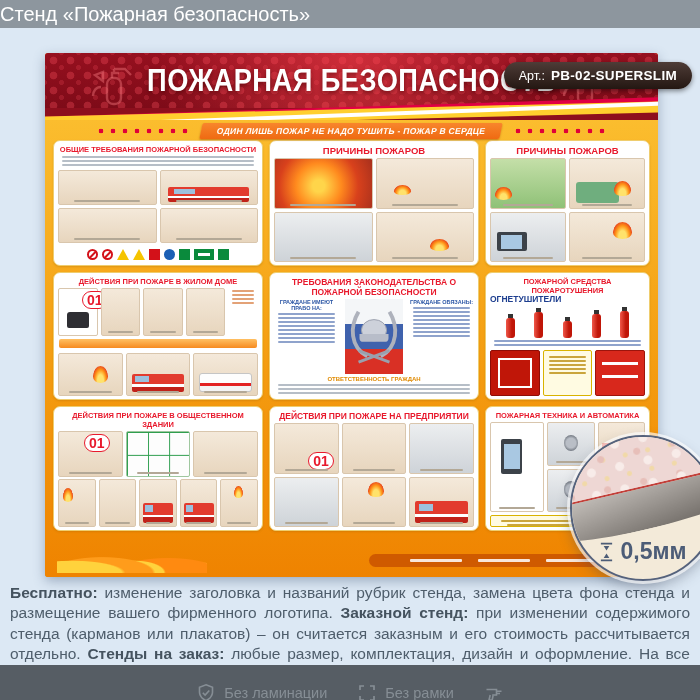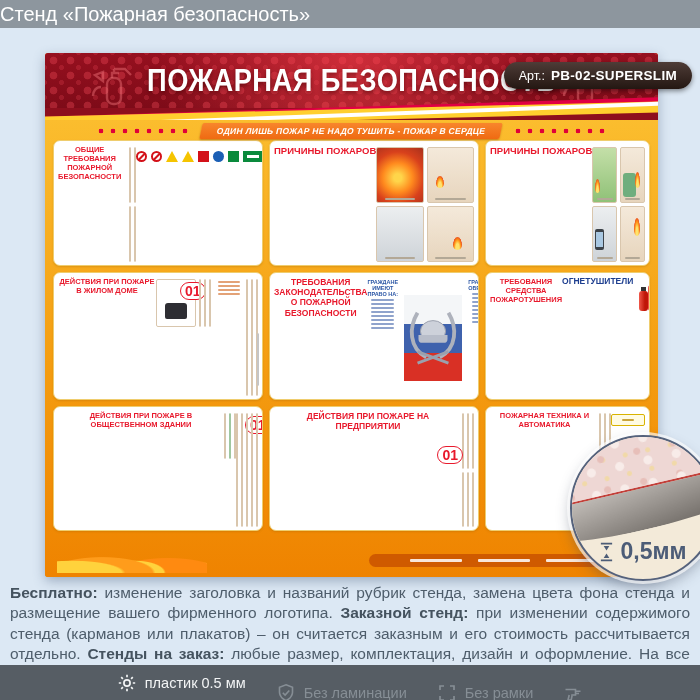--- a/index.html
+++ b/index.html
@@ -64,21 +64,21 @@
     color:#fff; font-weight:700; font-size:8.5px; letter-spacing:.3px;
     padding:3px 16px; transform:skewX(-12deg); border-radius:2px;
     box-shadow:0 1px 2px rgba(120,40,0,.4);
   }
   .grid {
     display:grid; grid-template-columns:210px 210px 165px;
     grid-template-rows:126px 128px 125px; gap:6px;
   }
   .panel {
     background:#fff; border:1px solid #efcd6e; border-radius:7px;
-    padding:4px 4px 3px; display:flex; flex-direction:row; overflow:hidden;
+    padding:4px 4px 3px; display:flex; flex-direction:column; overflow:hidden;
     box-shadow:0 1px 2px rgba(150,90,0,.25);
   }
   .pt { color:#e8192c; font-weight:800; font-size:7.5px; text-align:center; line-height:1.2; }
   .pt.big { font-size:9.5px; }
   .pt2 { color:#1d3e8f; font-weight:800; font-size:8.5px; text-align:left; line-height:1.1; }
   .tlines i { display:block; height:2px; background:#b6bec7; border-radius:1px; margin:2px 4px; }
   .tlines.warm i { background:#e3a277; }
   .tlines.blue i { background:#8fa3cc; }
   .ills { display:grid; gap:3px; margin-top:2px; }
   .c2 { grid-template-columns:1fr 1fr; grid-template-rows:1fr 1fr; }
@@ -409,21 +409,21 @@
           <div class="rh">ОТВЕТСТВЕННОСТЬ ГРАЖДАН</div>
           <div class="tlines">
               <i></i>
               <i></i>
               <i></i>
             </div>
         </div>
       </div>
 
       <div class="panel">
-        <div class="pt">ТРЕБОВАНИЯ СРЕДСТВА ПОЖАРОТУШЕНИЯ</div>
+        <div class="pt">ПОЖАРНОЙ СРЕДСТВА ПОЖАРОТУШЕНИЯ</div>
         <div class="pt2">ОГНЕТУШИТЕЛИ</div>
         <div class="exts">
           <i class="ext" style="height:20px"></i>
           <i class="ext" style="height:26px"></i>
           <i class="ext" style="height:17px"></i>
           <i class="ext" style="height:24px"></i>
           <i class="ext" style="height:27px"></i>
         </div>
         <div class="tlines blue">
             <i></i>
@@ -565,29 +565,20 @@
         <path d="M2 20h12" fill="none"></path>
       </g>
     </svg>
     <span>0,5мм</span>
   </div>
 </div>
 
 <div class="desc"><b>Бесплатно:</b><span> изменение заголовка и названий рубрик стенда, замена цвета фона стенда и размещение вашего фирменного логотипа. </span><b>Заказной стенд:</b><span> при изменении содержимого стенда (карманов или плакатов) – он считается заказным и его стоимость рассчитывается отдельно. </span><b>Стенды на заказ:</b><span> любые размер, комплектация, дизайн и оформление. На все изготовленные стенды даем 2 года гарантии. Выгодно, эстетично и надежно!</span></div>
 
 <div class="footbar">
-  <div class="spec">
-    <svg width="20" height="20" viewBox="0 0 20 20">
-      <g fill="none" stroke="currentColor" stroke-width="1.7">
-        <circle cx="10" cy="10" r="3.1"></circle>
-        <path d="M10 1.8v2.4M10 15.8v2.4M1.8 10h2.4M15.8 10h2.4M4.2 4.2l1.7 1.7M14.1 14.1l1.7 1.7M15.8 4.2l-1.7 1.7M5.9 14.1l-1.7 1.7"></path>
-      </g>
-    </svg>
-    <span>пластик 0.5 мм</span>
-  </div>
   <div class="spec muted">
     <svg width="20" height="20" viewBox="0 0 20 20">
       <g fill="none" stroke="currentColor" stroke-width="1.6">
         <path d="M10 1.8l6.5 2.4v5.1c0 4.2-2.9 6.6-6.5 8.4-3.6-1.8-6.5-4.2-6.5-8.4V4.2z"></path>
         <path d="M6.8 9.8l2.3 2.3 4.2-4.6"></path>
       </g>
     </svg>
     <span>Без ламинации</span>
   </div>
   <div class="spec muted">

